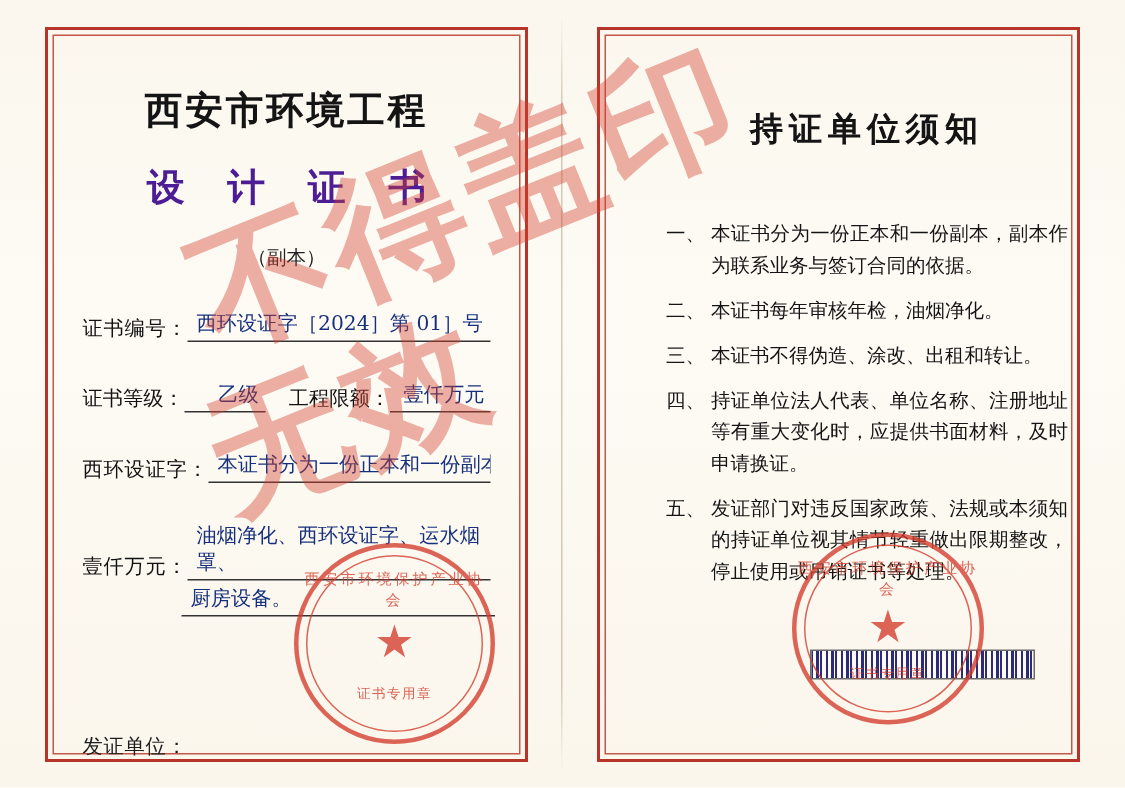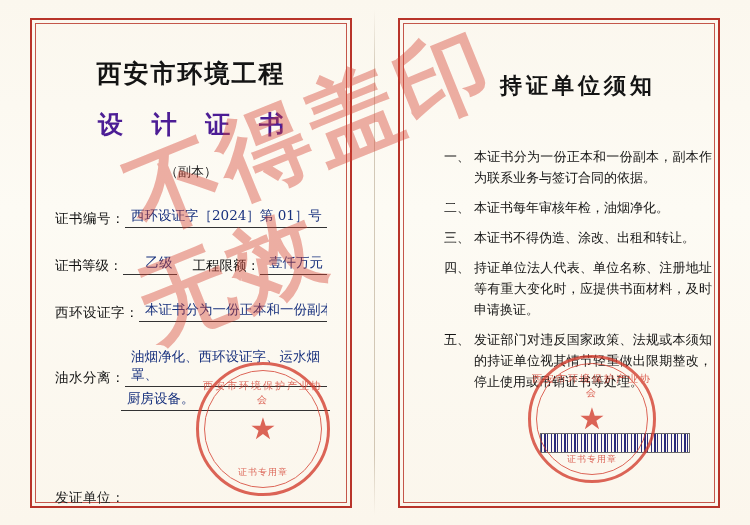--- a/index.html
+++ b/index.html
@@ -249,21 +249,21 @@
   .seal-text-top, .seal-text-bottom {
     position: absolute;
     left: 0; right: 0;
     text-align: center;
     font-size: 10px;
     font-family: "DejaVu Serif", serif;
     letter-spacing: 2px;
     color: #d33b2c;
   }
   .seal-text-top { top: 14px; }
-  .seal-text-bottom { bottom: 14px; font-size: 9px; letter-spacing: 1px; }
+  .seal-text-bottom { bottom: 24px; font-size: 9px; letter-spacing: 1px; }
   
   .watermark {
     position: absolute;
     left: 150px;
     top: 70px;
     width: 420px;
     height: 380px;
     pointer-events: none;
     color: rgba(214, 64, 48, 0.55);
     font-family: "DejaVu Serif", serif;
@@ -311,21 +311,21 @@
         <span class="seg-val" style="flex:1">壹仟万元</span>
       </span>
     </div>
 
     <div class="field-row">
       <span class="field-label">西环设证字：</span>
       <span class="field-value blue">本证书分为一份正本和一份副本</span>
     </div>
 
     <div class="field-row">
-      <span class="field-label">油水分离：</span>
+      <span class="field-label">壹仟万元：</span>
       <span class="multi-value">油烟净化、西环设证字、运水烟罩、</span>
     </div>
     <div class="wrap-extra">厨房设备。</div>
 
     <div class="issuer-row">
       <span class="field-label">发证单位：</span>
     </div>
 
   </div>
 

